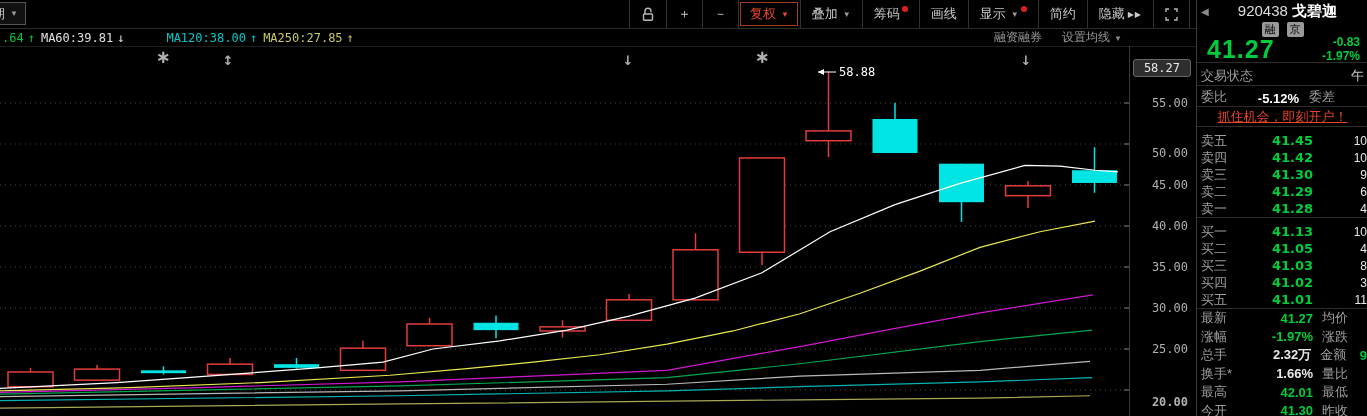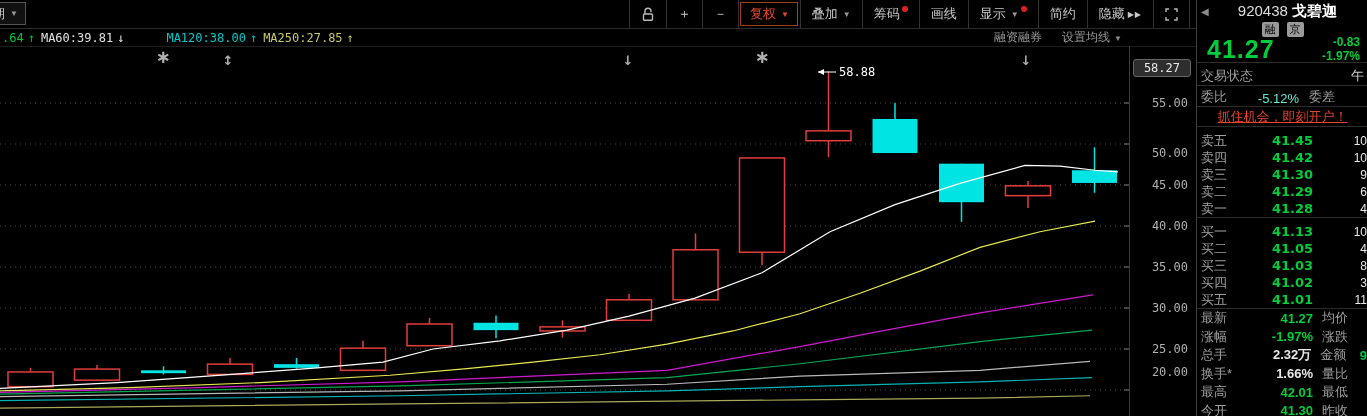--- a/index.html
+++ b/index.html
@@ -47,21 +47,21 @@
   .qp-tags{height:15px;display:flex;justify-content:center;gap:8px;}
   .qp-tag{background:#9a9a9a;color:#000;font-size:11px;line-height:14px;padding:0 3px;border-radius:2px;}
   .qp-price-row{height:25px;display:flex;align-items:center;padding:0 8px 0 10px;}
   .qp-price{font-size:25px;font-weight:bold;color:#00cc3c;letter-spacing:1px;}
   .qp-change{margin-left:auto;text-align:right;font-size:12px;font-weight:bold;color:#00cc3c;line-height:1.15;}
   .qp-row{display:flex;align-items:flex-end;padding:0 4px;}
   .qp-label{color:#9f9f9f;}
   .qp-status{height:22px;}
   .qp-status .val{margin-left:auto;color:#c8c8c8;}
   .qp-weibi{height:20px;}
-  .qp-weibi .v{font-weight:normal;color:#5eead4;width:72px;text-align:right;}
+  .qp-weibi .v{font-weight:bold;color:#ffffff;width:72px;text-align:right;}
   .qp-weibi .l2{color:#9f9f9f;margin-left:10px;}
   .qp-ad{height:19px;display:flex;align-items:center;justify-content:center;color:#e8432b;
       text-decoration:underline;cursor:pointer;white-space:nowrap;}
   .book{padding-top:5px;}
   .book-row{height:17px;display:flex;align-items:center;padding-left:4px;}
   .book-row .lbl{color:#9f9f9f;width:32px;}
   .book-row .prc{font-weight:bold;color:#00cc3c;width:80px;text-align:right;
       font-family:"DejaVu Sans","Liberation Sans",sans-serif;}
   .book-row .vol{margin-left:auto;padding-right:1px;color:#e8e8e8;font-size:12px;}
   .info-row{height:18.5px;display:flex;align-items:center;padding-left:4px;}
@@ -220,21 +220,21 @@
 
   <div class="y-axis" id="y-axis">
     <div class="y-high">58.27</div>
   <div class="y-tick" style="top: 50px;">55.00</div>
       <div class="y-tick" style="top: 100px;">50.00</div>
       <div class="y-tick" style="top: 132px;">45.00</div>
       <div class="y-tick" style="top: 173px;">40.00</div>
       <div class="y-tick" style="top: 214px;">35.00</div>
       <div class="y-tick" style="top: 255px;">30.00</div>
       <div class="y-tick" style="top: 296px;">25.00</div>
-      <div class="y-tick" style="top: 319px;">20.00</div>
+      <div class="y-tick" style="top: 349px; font-weight: bold;">20.00</div>
     </div>
 
   <div class="quote-panel">
     <div class="qp-title-row">
       <span class="qp-collapse">◀</span>
       <span class="qp-title">
         <span class="qp-code">920438</span><span class="qp-name">戈碧迦</span>
       </span>
     </div>
     <div class="qp-tags">

